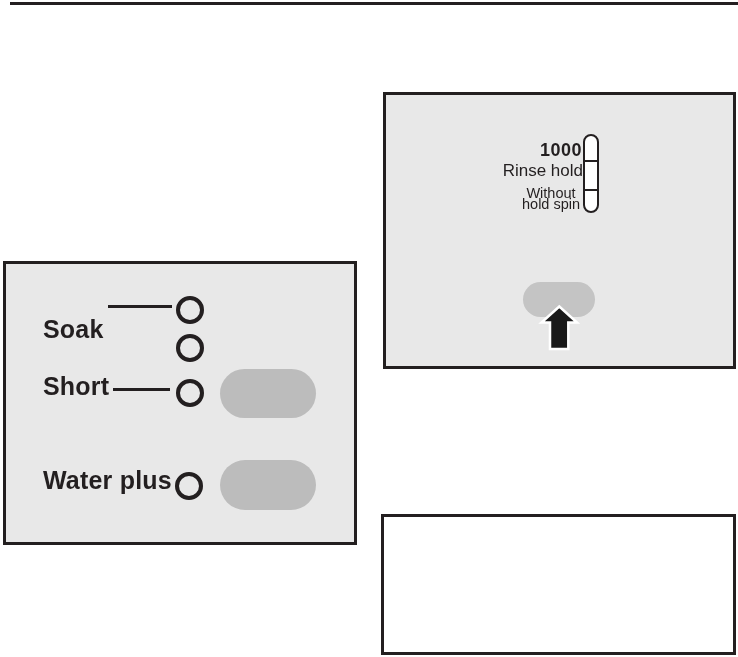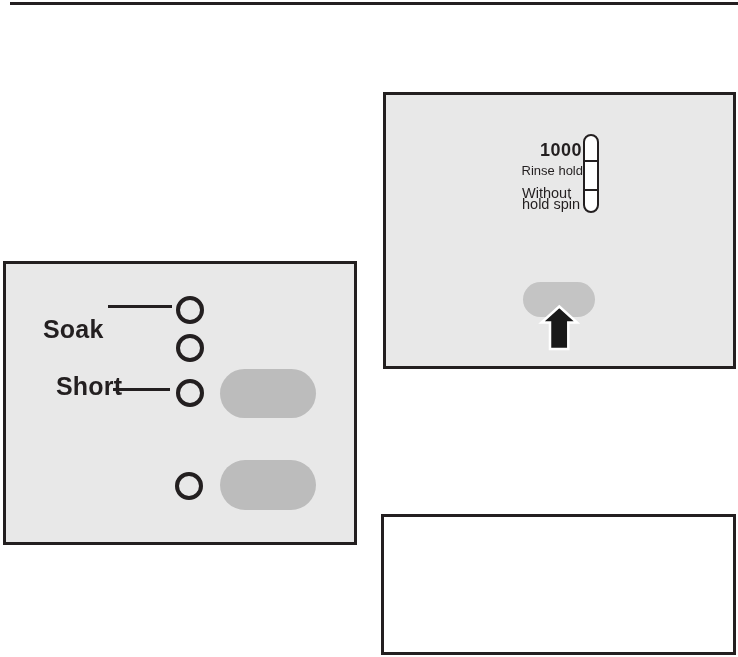--- a/index.html
+++ b/index.html
@@ -31,21 +31,21 @@
   .note-box      { left: 381px; top: 514px; width: 355px; height: 141px;
                    background: #ffffff; border: 3px solid var(--ink, #231f20); }
 
   
   .opt-label {
     font-size: 25px; font-weight: bold; line-height: 25px;
     white-space: nowrap; letter-spacing: 0.2px;
   }
   .lbl-soak  { left: 43px; top: 293px; margin-top: 24px; }
   .lbl-pre   { left: 43px; top: 331px; }
-  .lbl-short { left: 56px; top: 374px; }
+  .lbl-short { left: 43px; top: 374px; }
   .lbl-water { left: 43px; top: 468px; }
 
   
   .connector { height: 3px; background: var(--ink, #231f20); }
   .dash-soak  { left: 108px; top: 305px; width: 64px; }
   .dash-short { left: 113px; top: 388px; width: 57px; }
 
   
   .lamp {
     width: 28px; height: 28px; border-radius: 50%;
@@ -65,26 +65,26 @@
                border-radius: 18px; background: var(--button-gray-light, #c4c4c4); }
 
   
   .spin-speed {
     top: 141px; right: 156px;
     font-size: 18px; font-weight: bold; line-height: 18px;
     letter-spacing: 0.5px; text-align: left;
   }
   .rinse-hold {
     top: 164px; right: 155px;
-    font-size: 13px; line-height: 14.5px; 
+    font-size: 17px; line-height: 14.5px; 
     white-space: nowrap;
   }
   .without-spin {
     left: 522px; top: 188px;
-    font-size: 14.5px; line-height: 10.5px; text-align: left;
+    font-size: 14.5px; line-height: 10.5px; text-align: center;
     white-space: nowrap;
   }
 
   
   .capsule {
     left: 583px; top: 134px; width: 16px; height: 79px;
     background: var(--indicator-fill, #ffffff);
     border: 2.5px solid var(--ink, #231f20);
     border-radius: 8px;
   }
@@ -101,20 +101,21 @@
 <body>
 
 <div class="page">
 
   <div class="abs top-rule"></div>
 
   <div class="abs panel options-panel"></div>
 
   <div class="abs opt-label lbl-soak">Soak</div>
   <div class="abs opt-label lbl-short">Short</div>
+  <div class="abs opt-label lbl-water">Water plus</div>
 
   <div class="abs connector dash-soak"></div>
   <div class="abs connector dash-short"></div>
 
   <div class="abs lamp lamp-soak"></div>
   <div class="abs lamp lamp-pre"></div>
   <div class="abs lamp lamp-short"></div>
   <div class="abs lamp lamp-water"></div>
 
   <div class="abs pill-button btn-short"></div>

